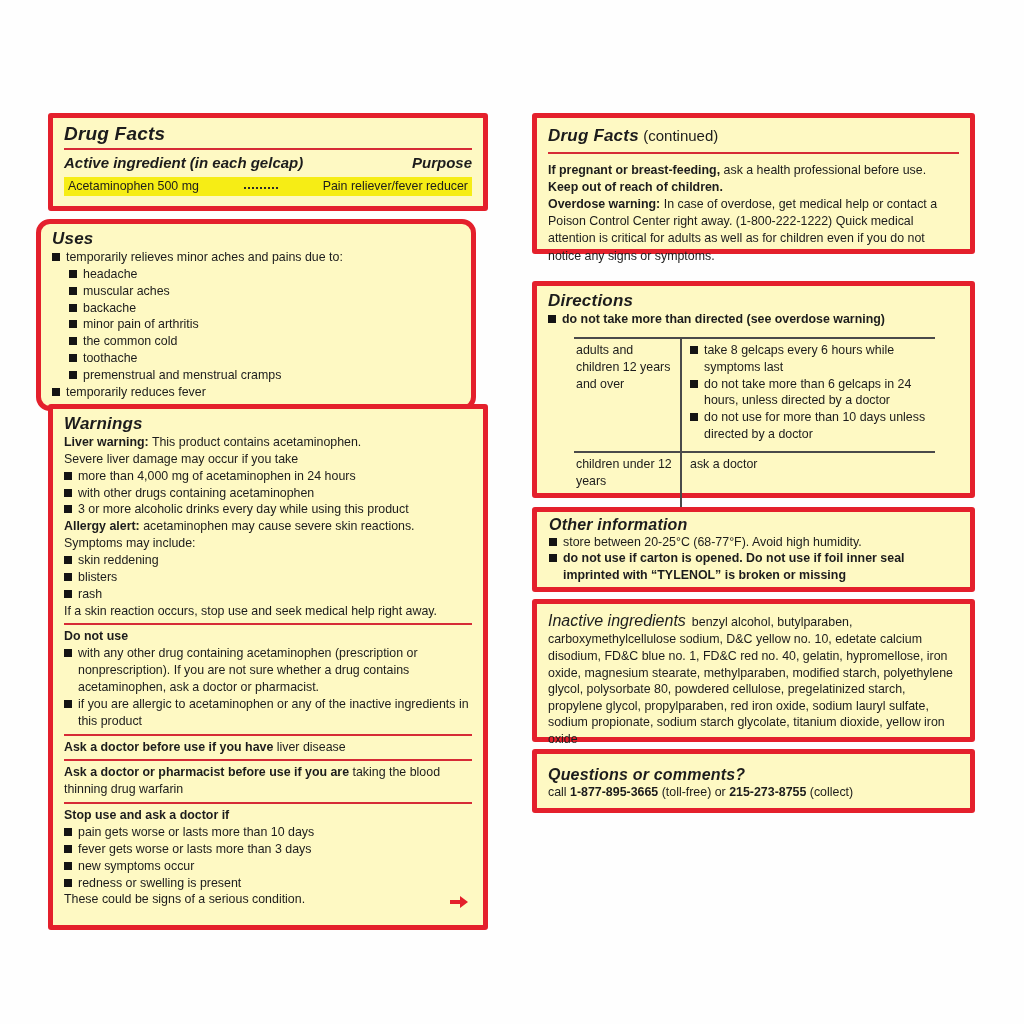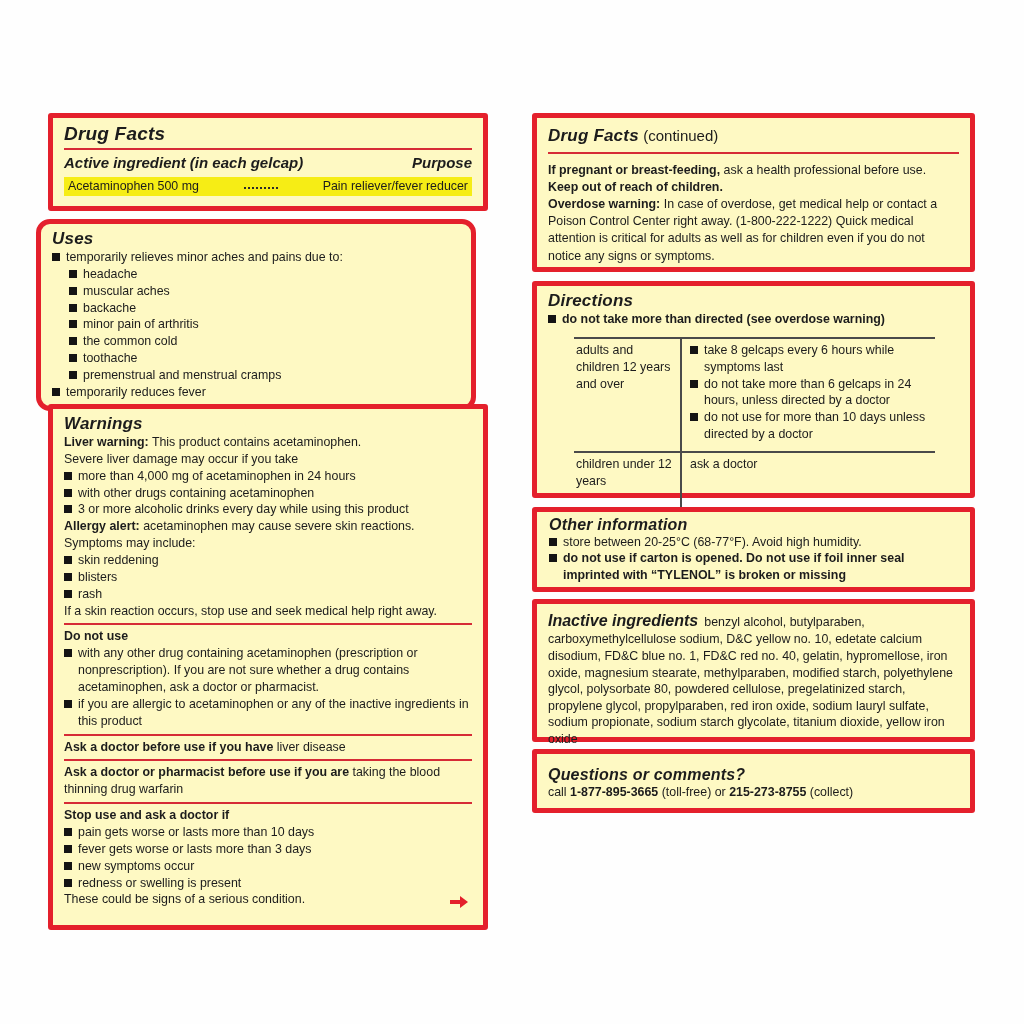--- a/index.html
+++ b/index.html
@@ -14,21 +14,21 @@
     font-family:"Liberation Sans","DejaVu Sans",sans-serif;color:var(--ink);}
   .canvas{position:relative;width:1024px;height:1024px;overflow:hidden;}
 
   .panel-box{position:absolute;background:#fef9c3;border:5px solid var(--red);
     border-radius:3px;padding:5px 11px 4px 11px;}
 
   
   .df-title{font-size:19px;font-weight:bold;font-style:italic;letter-spacing:.2px;}
   .df-suffix{font-size:15px;font-weight:normal;font-style:normal;}
   .sec-title{font-size:17px;font-weight:bold;font-style:italic;letter-spacing:.2px;}
-  .sec-title-inline{font-size:16px;font-weight:bold;font-style:italic;margin-right:6px;}
+  .sec-title-inline{font-size:16px;font-weight:normal;font-style:italic;margin-right:6px;}
 
   .red-rule{height:2px;background:var(--rule-red);border:0;}
   .rule-under-title{margin:3px 0 4px 0;}
 
   
   .body-txt{font-size:12.4px;line-height:1.36;}
   .b-label{font-weight:bold;}
 
   
   .b{display:flex;align-items:flex-start;}
@@ -197,21 +197,21 @@
         </div>
       <p>These could be signs of a serious condition.</p>
     </div>
     <span class="cont-arrow">
       <svg width="20" height="14" viewBox="0 0 20 14">
           <path d="M1 5 h10 V1 l8 6 -8 6 V9 H1 Z" fill="#e4202c"></path>
         </svg>
     </span>
   </div>
 
-  <div class="panel-box" style="left:532px;top:113px;width:443px;height:159px;padding-top:8px;">
+  <div class="panel-box" style="left:532px;top:113px;width:443px;height:141px;padding-top:8px;">
     <div>
       <span class="df-title" style="font-size:17px;">Drug Facts</span>
       <span class="df-suffix">(continued)</span>
     </div>
     <hr class="red-rule" style="margin:6px 0 8px 0;">
     <div class="body-txt" style="line-height:1.38;">
       <p><span class="b-label">If pregnant or breast-feeding,</span> <span>ask a health professional before use.</span></p>
       <p class="b-label">Keep out of reach of children.</p>
       <p><span class="b-label">Overdose warning:</span> <span>In case of overdose, get medical help or contact a Poison Control Center right away. (1-800-222-1222) Quick medical attention is critical for adults as well as for children even if you do not notice any signs or symptoms.</span></p>
     </div>

